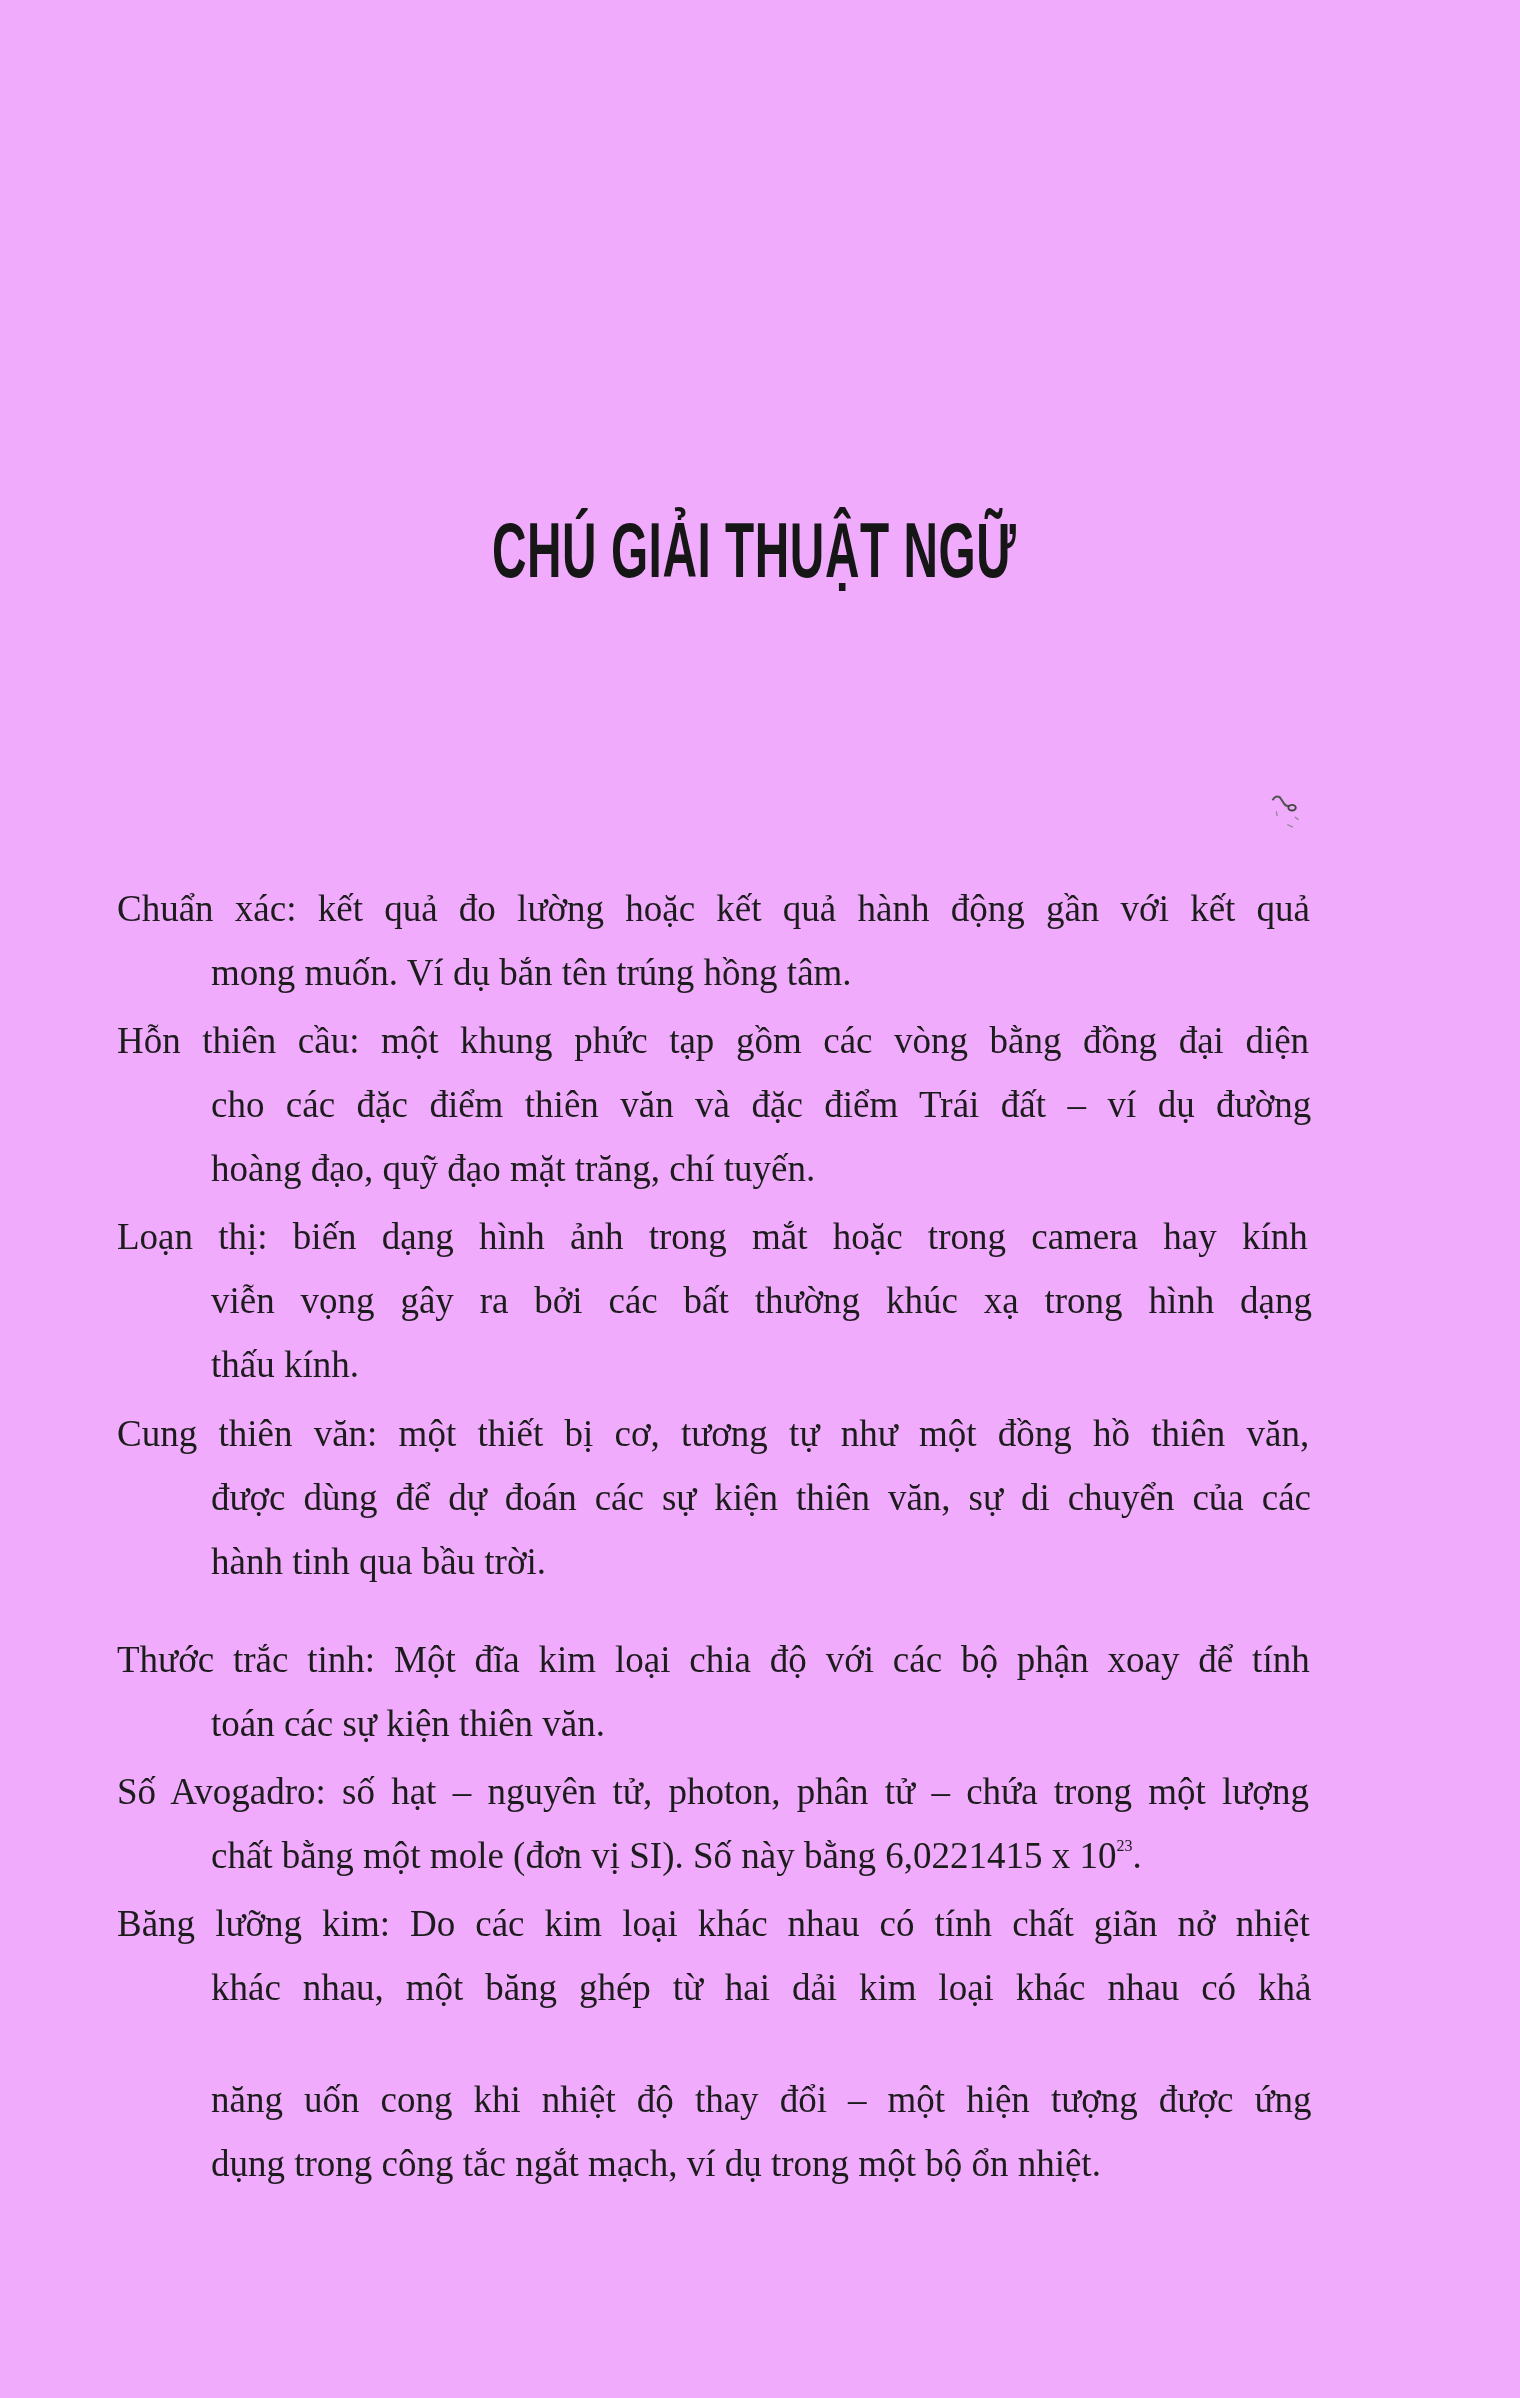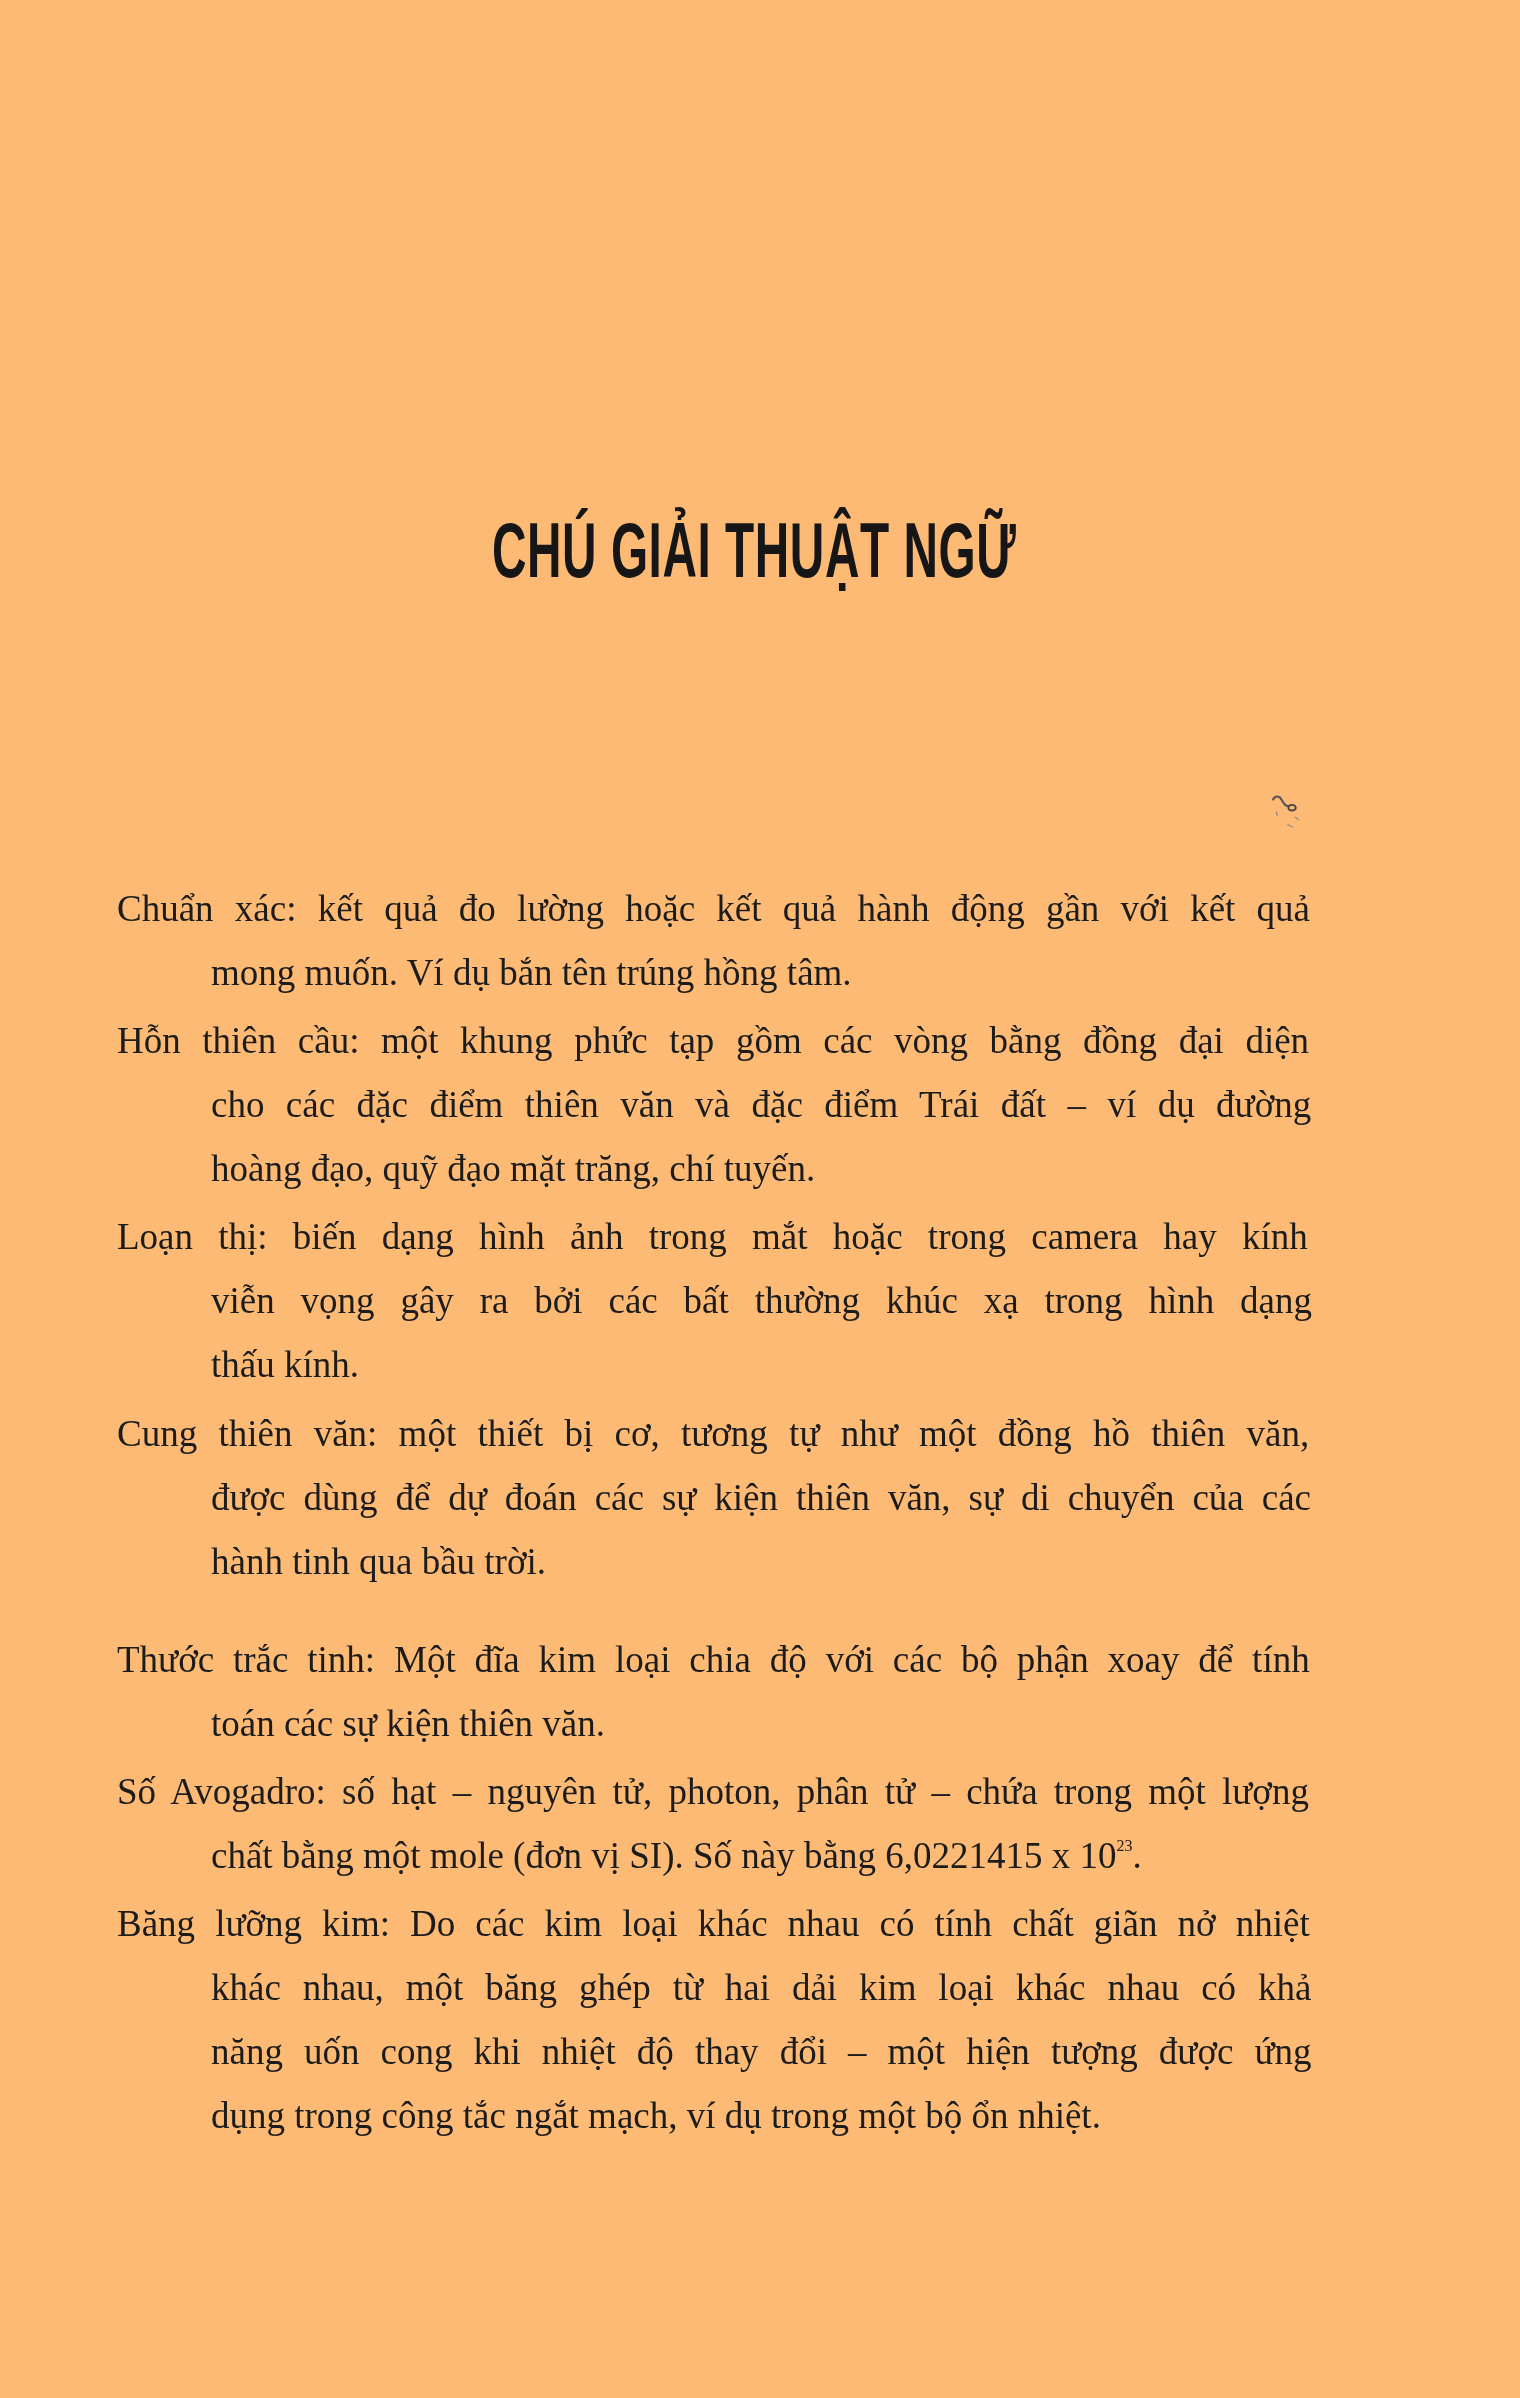--- a/index.html
+++ b/index.html
@@ -12,21 +12,21 @@
       height: 2399px;
       position: relative;
       overflow: hidden;
       color: #1c1c1c;
     }
     .page {
       position: absolute;
       left: 0; top: 0;
       width: 1521px;
       height: 2399px;
-      background: #fdba74;
+      background: #f0abfc;
     }
     .title {
       position: absolute;
       top: 513px;
       left: 492px;
       width: 467px;
       height: 75px;
       margin: 0;
       font-family: "Liberation Sans", sans-serif;
       font-weight: bold;
@@ -126,19 +126,19 @@
     </div>
 
     <div class="entry">
       <span class="line first" style="text-align: left; text-align-last: left; word-spacing: 7px;">Số Avogadro: số hạt – nguyên tử, photon, phân tử – chứa trong một lượng</span>
       <span class="line cont last" style="text-align: left; text-align-last: left;"><span>chất bằng một mole (đơn vị SI). Số này bằng 6,0221415 x 10</span><sup class="exp">23</sup><span>.</span></span>
     </div>
 
     <div class="entry">
       <span class="line first" style="text-align: left; text-align-last: left; word-spacing: 10.8px;">Băng lưỡng kim: Do các kim loại khác nhau có tính chất giãn nở nhiệt</span>
       <span class="line cont" style="text-align: left; text-align-last: left; word-spacing: 12.6px;">khác nhau, một băng ghép từ hai dải kim loại khác nhau có khả</span>
-      <span class="line cont" style="text-align: left; text-align-last: left; word-spacing: 11.8px;">năng uốn cong khi nhiệt độ thay đổi – một hiện tượng được ứng</span>
+      <span class="line cont" style="text-align: left; text-align-last: left; word-spacing: 11.8px; margin-top: 48px;">năng uốn cong khi nhiệt độ thay đổi – một hiện tượng được ứng</span>
       <span class="line cont last" style="text-align: left; text-align-last: left;">dụng trong công tắc ngắt mạch, ví dụ trong một bộ ổn nhiệt.</span>
     </div>
 
   </div>
 </div>
 
 
 </body></html>

